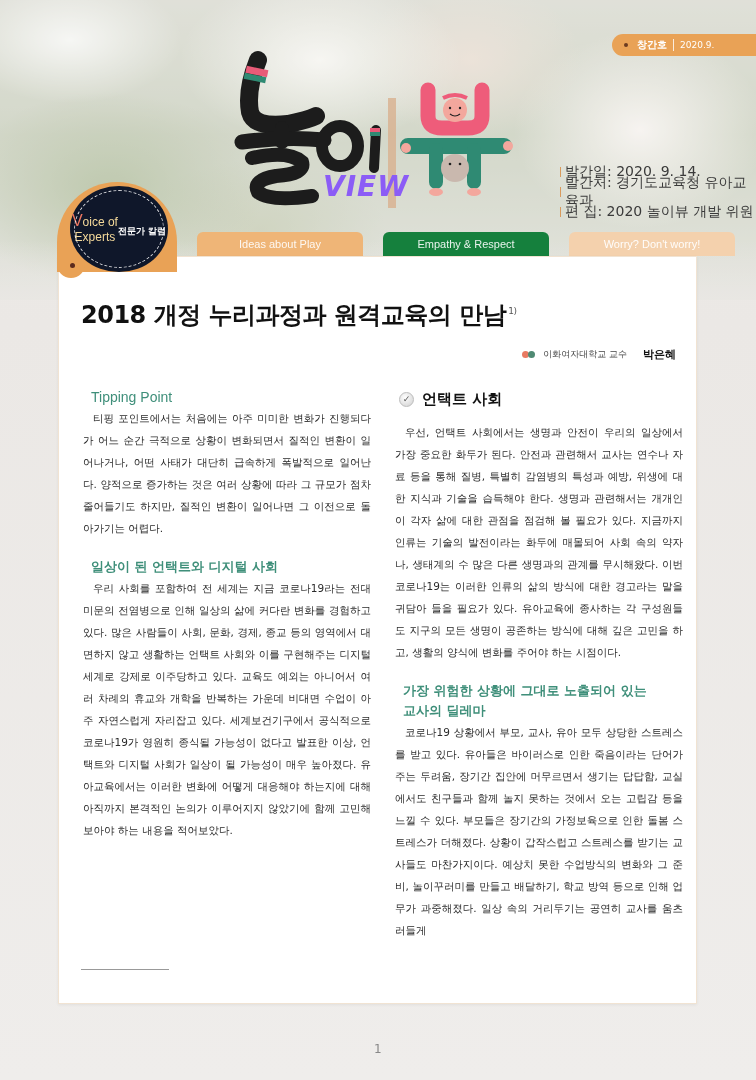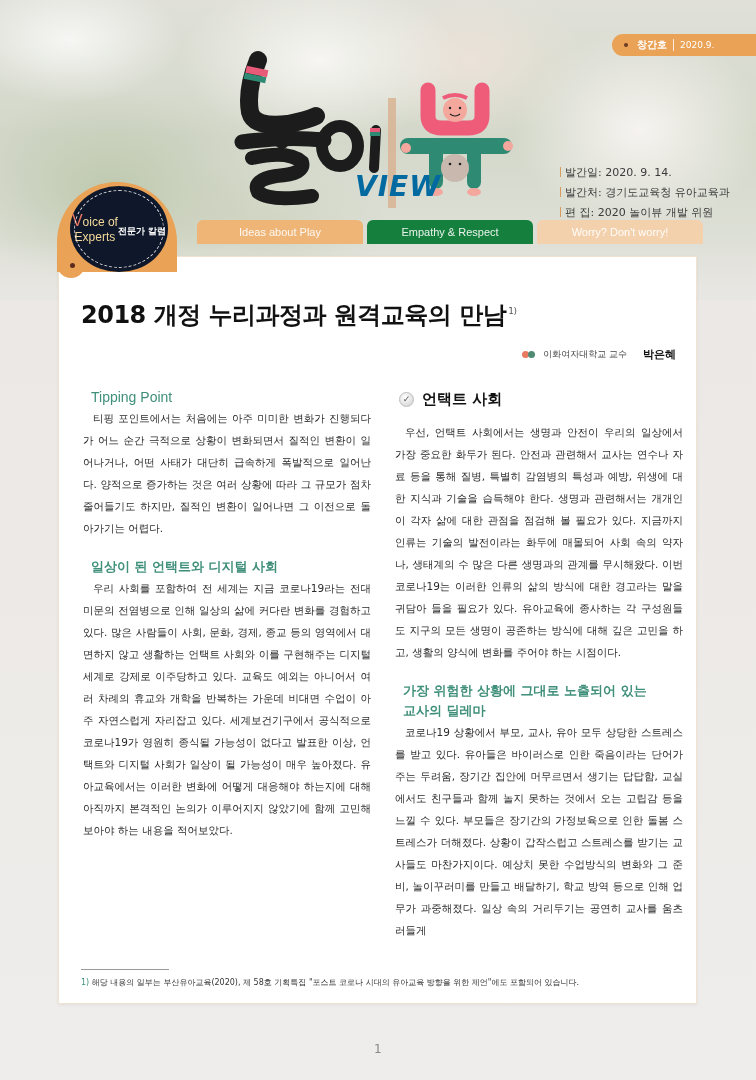--- a/index.html
+++ b/index.html
@@ -41,25 +41,25 @@
   .issue-pill .dot { width: 4px; height: 4px; background: #6b3a20; border-radius: 50%; margin-right: 9px; }
   .issue-pill .label { font-weight: bold; }
   .issue-pill .sep { width: 1px; height: 12px; background: rgba(255,255,255,0.8); margin: 0 6px; }
   .issue-pill .date { font-size: 9px; }
 
   
   .logo { position: absolute; left: 228px; top: 50px; width: 300px; height: 160px; }
   .logo-view {
     position: absolute; left: 95px; top: 120px;
     font-family: "DejaVu Sans", sans-serif; font-weight: bold; font-style: italic;
-    font-size: 28px; color: #0369a1; letter-spacing: 1px; margin-left: 32px;
-  }
-
-  
-  .pubinfo { position: absolute; left: 560px; top: 162px; font-size: 11px; color: #3a3a3a; text-align: right; }
+    font-size: 28px; color: #8b5cf6; letter-spacing: 1px;
+  }
+
+  
+  .pubinfo { position: absolute; left: 560px; top: 162px; font-size: 14px; color: #3a3a3a; }
   .pubinfo .row { height: 20px; display: flex; align-items: center; }
   .pubinfo .bar { width: 1px; height: 10px; background: #d99a5c; margin-right: 4px; }
 
   
   .badge-tab {
     position: absolute; left: 57px; top: 182px; width: 120px; height: 90px;
     background: #e9a256; border-radius: 60px 60px 0 0;
   }
   .badge-tab-lower {
     position: absolute; left: 57px; top: 250px; width: 28px; height: 28px;
@@ -73,21 +73,21 @@
   }
   .badge-circle::after {
     content: ""; position: absolute; left: 4px; top: 4px; right: 4px; bottom: 4px;
     border: 1px dashed rgba(255,255,255,0.85); border-radius: 50%;
   }
   .badge-en { font-size: 12px; color: #f4d99a; line-height: 15px; text-align: center; font-family: "Liberation Sans", sans-serif; }
   .badge-en .v { color: #ec7660; font-size: 16px; }
   .badge-ko { font-size: 9px; color: #fff; margin-top: 4px; font-weight: bold; }
 
   
-  .tabs { position: absolute; left: 197px; top: 220px; display: flex; gap: 4px; }
+  .tabs { position: absolute; left: 197px; top: 232px; display: flex; gap: 20px; }
   .tab {
     width: 166px; height: 24px; border-radius: 6px 6px 0 0;
     display: flex; align-items: center; justify-content: center;
     font-size: 11px; color: rgba(255,255,255,0.9); font-family: "Liberation Sans", sans-serif;
   }
   .tab.t1 { background: #efb577; }
   .tab.t2 { background: #15803d; }
   .tab.t3 { background: #f4d1ad; color: rgba(255,255,255,0.95); }
 
   
@@ -230,23 +230,20 @@
     </div>
     <div style="height:10px"></div>
     <p class="para">우선, 언택트 사회에서는 생명과 안전이 우리의 일상에서 가장 중요한 화두가 된다. 안전과 관련해서 교사는 연수나 자료 등을 통해 질병, 특별히 감염병의 특성과 예방, 위생에 대한 지식과 기술을 습득해야 한다. 생명과 관련해서는 개개인이 각자 삶에 대한 관점을 점검해 볼 필요가 있다. 지금까지 인류는 기술의 발전이라는 화두에 매몰되어 사회 속의 약자나, 생태계의 수 많은 다른 생명과의 관계를 무시해왔다. 이번 코로나19는 이러한 인류의 삶의 방식에 대한 경고라는 말을 귀담아 들을 필요가 있다. 유아교육에 종사하는 각 구성원들도 지구의 모든 생명이 공존하는 방식에 대해 깊은 고민을 하고, 생활의 양식에 변화를 주어야 하는 시점이다.</p>
     <div class="gap"></div>
     <div class="subhead-green">가장 위험한 상황에 그대로 노출되어 있는</div>
     <div class="subhead-green">교사의 딜레마</div>
     <p class="para">코로나19 상황에서 부모, 교사, 유아 모두 상당한 스트레스를 받고 있다. 유아들은 바이러스로 인한 죽음이라는 단어가 주는 두려움, 장기간 집안에 머무르면서 생기는 답답함, 교실에서도 친구들과 함께 놀지 못하는 것에서 오는 고립감 등을 느낄 수 있다. 부모들은 장기간의 가정보육으로 인한 돌봄 스트레스가 더해졌다. 상황이 갑작스럽고 스트레스를 받기는 교사들도 마찬가지이다. 예상치 못한 수업방식의 변화와 그 준비, 놀이꾸러미를 만들고 배달하기, 학교 방역 등으로 인해 업무가 과중해졌다. 일상 속의 거리두기는 공연히 교사를 움츠러들게</p>
   </div>
 
   <div class="fn-rule"></div>
-  <div class="footnote">
-    <span class="num">1)</span><span> 해당 내용의 일부는 부산유아교육(2020), 제 58호 기획특집 "포스트 코로나 시대의 유아교육 방향을 위한 제언"에도 포함되어 있습니다.</span>
-  </div>
 </div>
 
 <div class="badge-tab"></div>
 <div class="badge-tab-lower"></div>
 <div class="badge-tab-dot"></div>
 <div class="badge-circle">
   <div class="badge-en">
     <span class="v">V</span><span>oice of</span><br>
     <span>Experts</span>
   </div>

